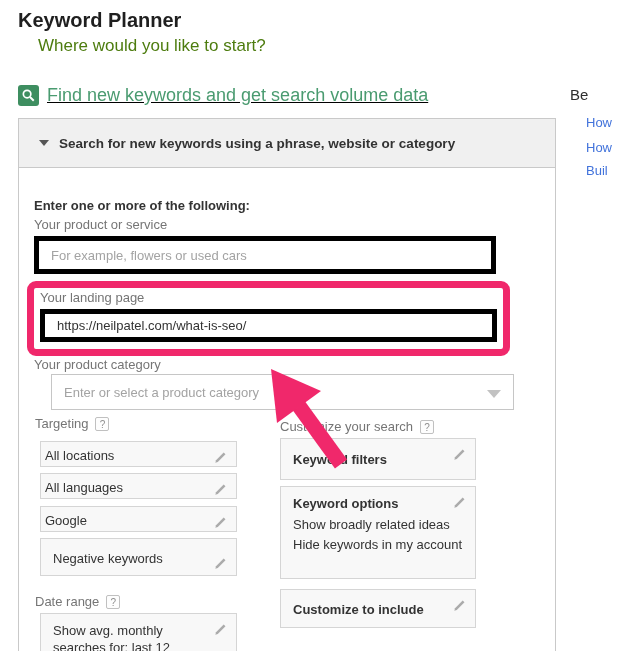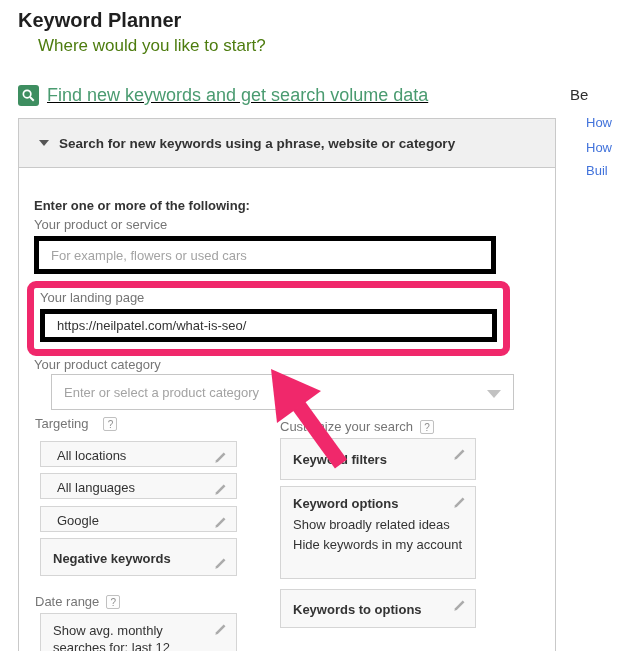--- a/index.html
+++ b/index.html
@@ -42,23 +42,23 @@
   .dropdown-placeholder { margin-left:12px; font-size:13px; color:#A3A3A3; }
   .dd-arrow { position:absolute; right:12px; top:15px; width:0; height:0;
     border-left:7px solid transparent; border-right:7px solid transparent; border-top:8px solid #C2C2C2; }
 
   .section-label { position:absolute; font-size:13px; color:#757575; display:flex; align-items:center; }
   .help-icon { display:inline-block; width:14px; height:14px; margin-left:7px; border:1px solid #C0C0C0;
     border-radius:2px; background:#FDFDFD; color:#8F8F8F; font-size:10px; line-height:13px; text-align:center; cursor:pointer; }
 
   .opt-box { position:absolute; background:#F8F8F8; border:1px solid #D5D5D5; cursor:pointer; }
   .opt-box .opt-label { font-size:13px; color:#333; }
-  .opt-box.bold .opt-label { font-weight:bold; }
+  .opt-box.bold .opt-label { font-weight:normal; }
   .pencil { position:absolute; right:8px; top:5px; }
-  .small-box { width:197px; height:26px; line-height:26px; padding:0 16px; }
+  .small-box { width:197px; height:26px; line-height:26px; padding:0 4px; }
   .tall-box { width:197px; height:38px; line-height:38px; padding:0 12px; }
 
   .cust-box { position:absolute; left:280px; width:196px; background:#F8F8F8; border:1px solid #D5D5D5; cursor:pointer; }
   .cust-title { font-size:13px; font-weight:bold; color:#333; }
   .cust-line { font-size:13px; color:#333; line-height:20px; }
 
   .date-box { position:absolute; left:40px; top:613px; width:197px; height:55px;
     background:#F8F8F8; border:1px solid #D5D5D5; padding:8px 12px; cursor:pointer; }
   .date-text { font-size:13px; color:#333; width:162px; line-height:17px; }
 
@@ -105,21 +105,21 @@
   <input class="text-input" style="left: 40px; top: 309px; width: 457px; height: 33px;" value="https://neilpatel.com/what-is-seo/">
 
   <div class="highlight-box"></div>
 
   <div class="field-label" style="left:34px; top:357px;">Your product category</div>
   <div class="dropdown">
     <span class="dropdown-placeholder">Enter or select a product category</span>
     <span class="dd-arrow"></span>
   </div>
 
-  <div class="section-label" style="left:35px; top:416px;gap:8px;">
+  <div class="section-label" style="left:35px; top:416px;">
     <span>Targeting</span>
     <span class="help-icon">?</span>
   </div>
 
   <div class="opt-box small-box" style="left:40px; top:441px;">
     <span class="opt-label">All locations</span>
     <span class="pencil">
       <svg width="15" height="15" viewBox="0 0 16 16">
           <path d="M2.5 13.5 L3.2 10.9 L11.4 2.7 L13.3 4.6 L5.1 12.8 Z" fill="#ABABAB"></path>
         </svg>
@@ -182,21 +182,21 @@
     <div class="cust-line">Show broadly related ideas</div>
     <div class="cust-line">Hide keywords in my account</div>
     <span class="pencil" style="top:8px;">
       <svg width="15" height="15" viewBox="0 0 16 16">
           <path d="M2.5 13.5 L3.2 10.9 L11.4 2.7 L13.3 4.6 L5.1 12.8 Z" fill="#ABABAB"></path>
         </svg>
     </span>
   </div>
 
   <div class="cust-box" style="top:589px; height:39px; padding:12px 12px 0;">
-    <div class="cust-title">Keywords to options</div>
+    <div class="cust-title">Customize to include</div>
     <span class="pencil" style="top:8px;">
       <svg width="15" height="15" viewBox="0 0 16 16">
           <path d="M2.5 13.5 L3.2 10.9 L11.4 2.7 L13.3 4.6 L5.1 12.8 Z" fill="#ABABAB"></path>
         </svg>
     </span>
   </div>
 
   <svg class="arrow-layer" width="626" height="651" viewBox="0 0 626 651">
     <line x1="341" y1="464" x2="299" y2="406" stroke="#F0286B" stroke-width="15"></line>
     <polygon points="271,369 321,391 277,423" fill="#F0286B"></polygon>

